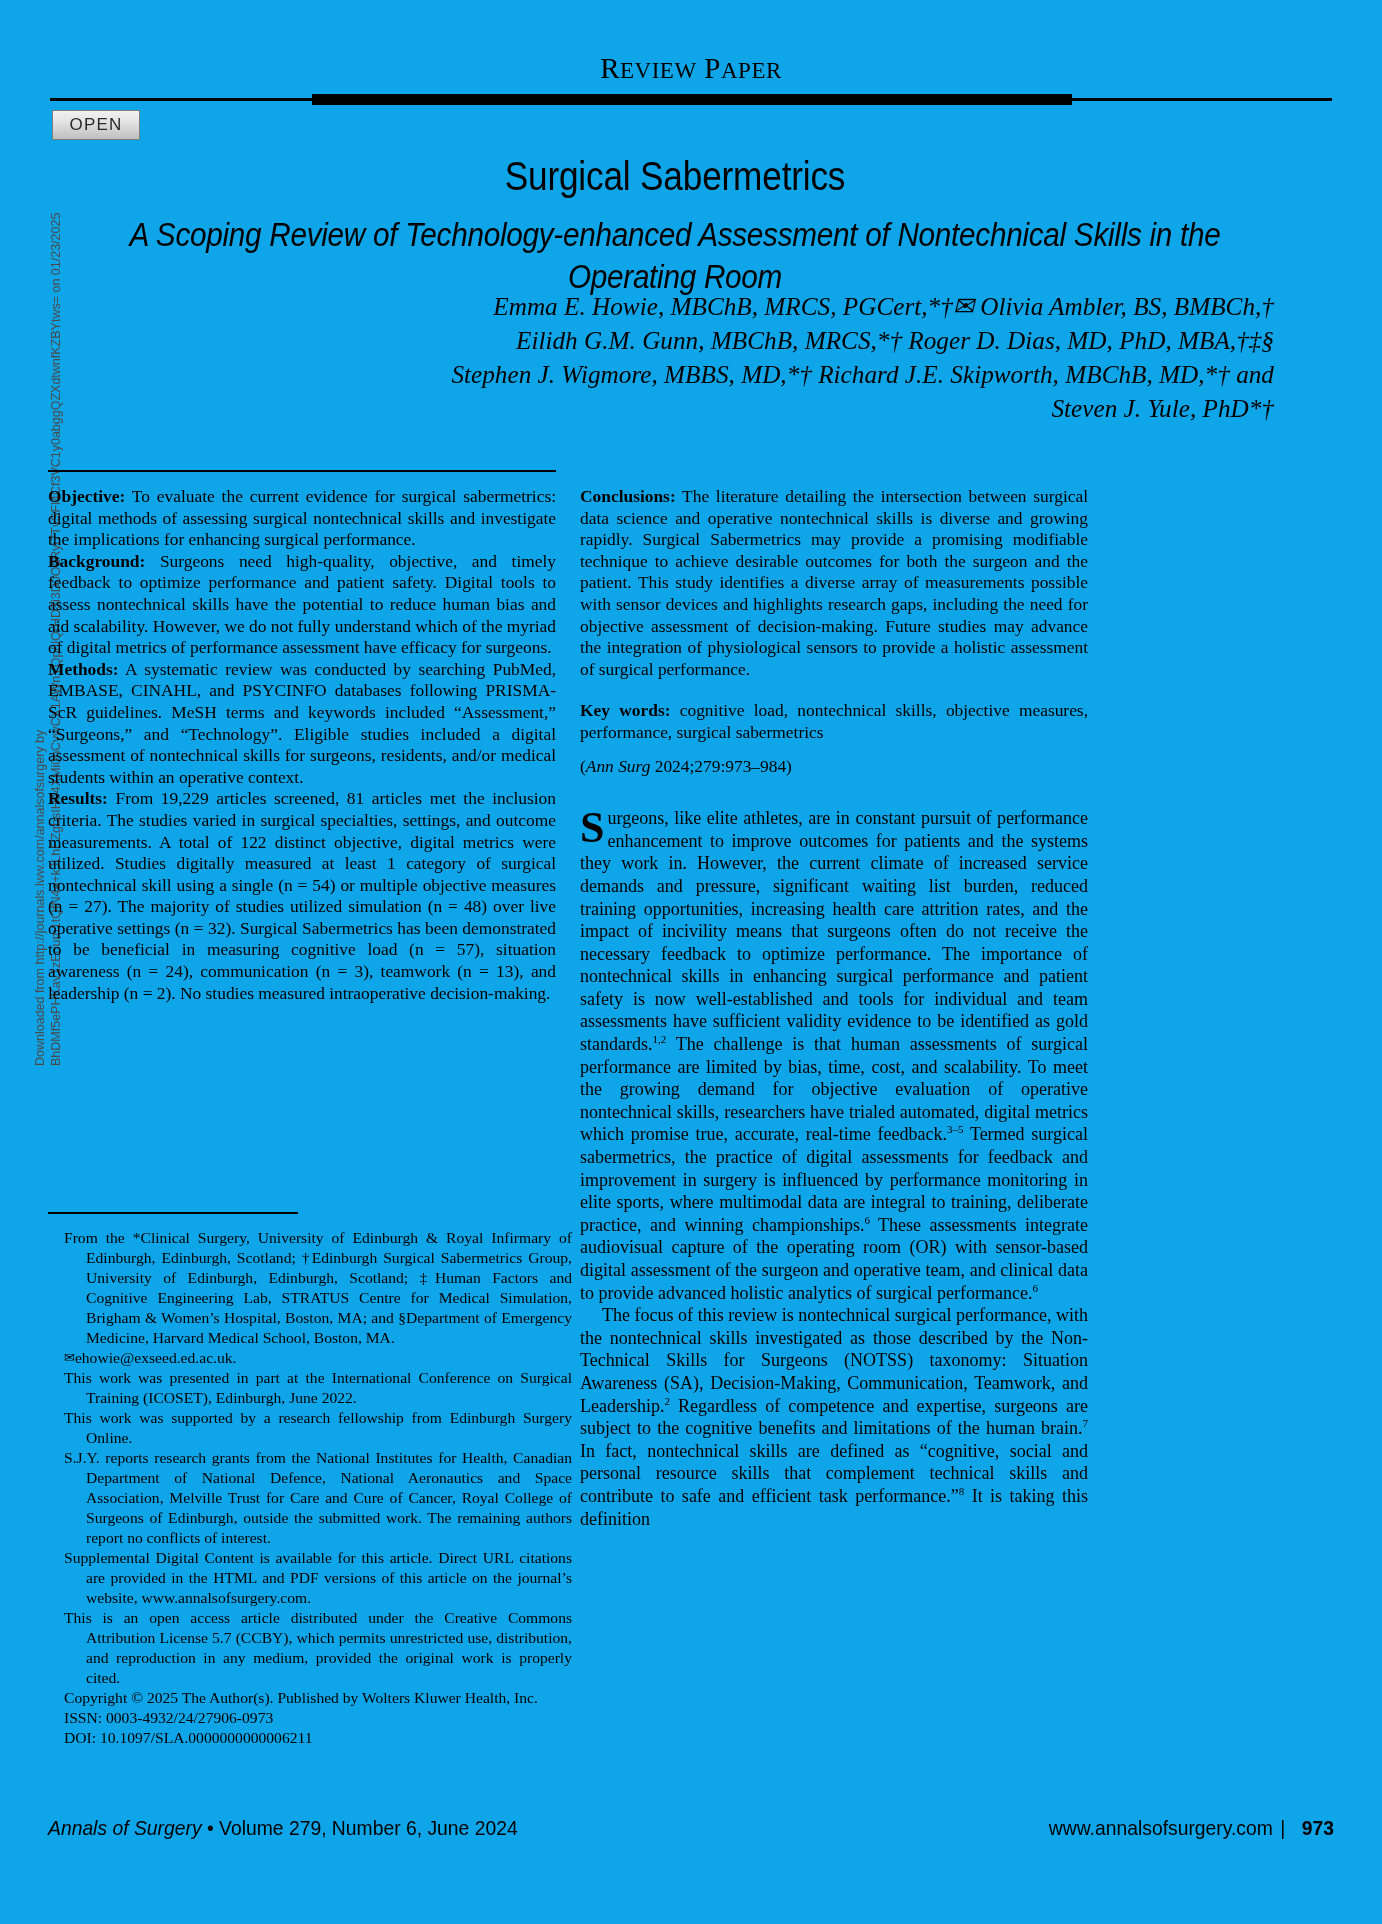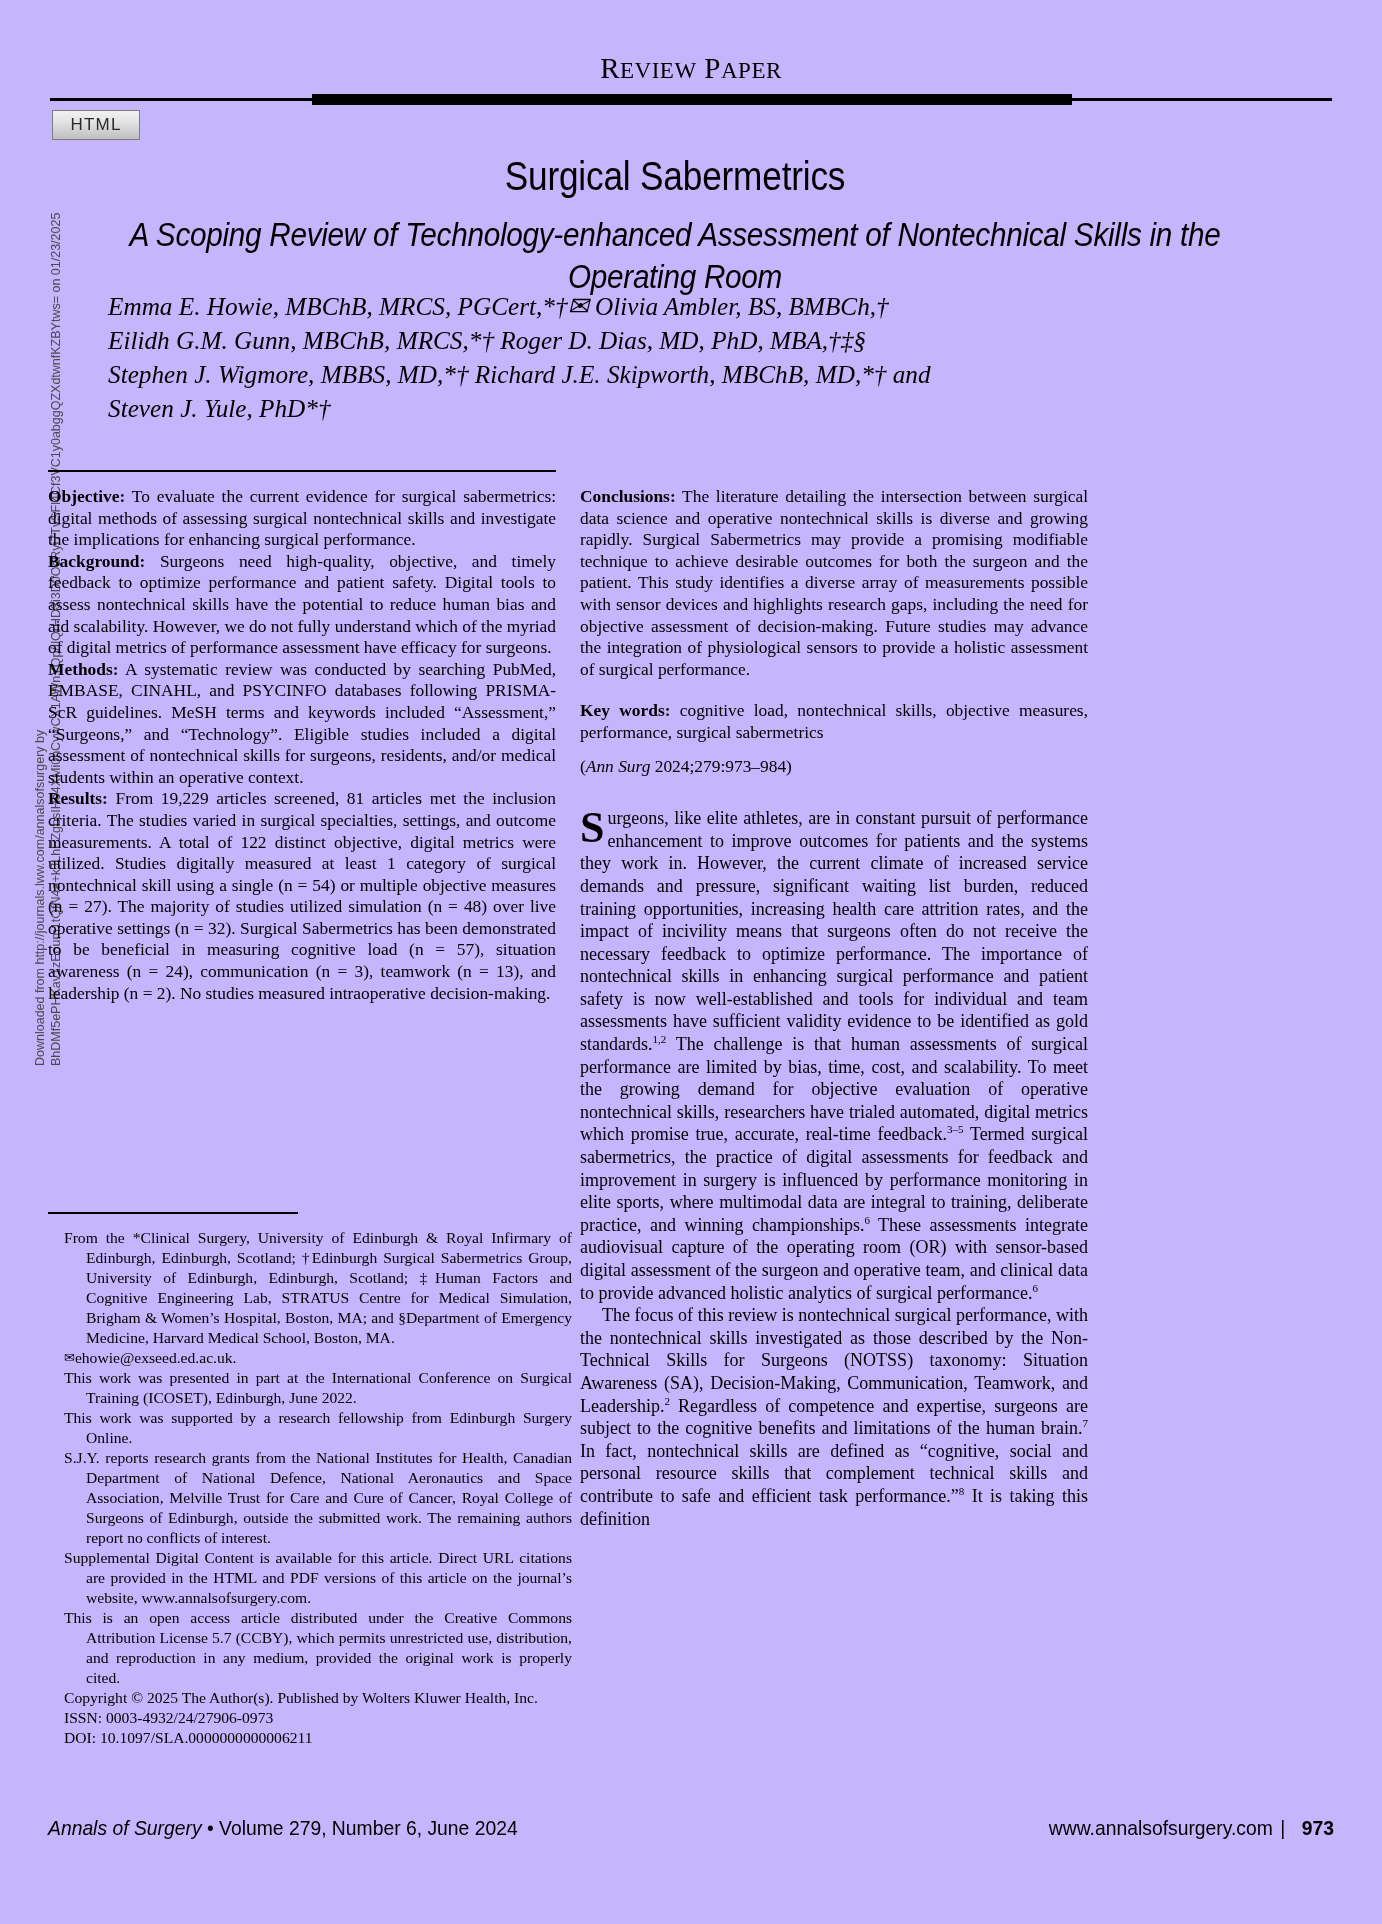--- a/index.html
+++ b/index.html
@@ -13,21 +13,21 @@
     color: #000000;
     position: relative;
     overflow: hidden;
   }
 
   .page {
     position: absolute;
     left: 0; top: 0;
     width: 1382px;
     height: 1924px;
-    background: #c4b5fd;
+    background: #0ea5e9;
   }
 
   
   .runhead {
     position: absolute;
     left: 0; top: 52px;
     width: 1382px;
     text-align: center;
     font-family: "Liberation Serif", serif;
     font-size: 29px;
@@ -113,21 +113,21 @@
     font-weight: 400;
     line-height: 42px;
     letter-spacing: -0.3px;
     transform: scaleX(0.9);
   }
 
   .authors {
     position: absolute;
     left: 90px; top: 290px;
     width: 1202px;
-    text-align: left;
+    text-align: right;
     font-family: "Liberation Serif", serif;
     font-style: italic;
     font-size: 26px;
     line-height: 34px;
   }
   .authors .ln { display: block; transform: scaleX(0.97); }
 
   
   .col-left {
     position: absolute;
@@ -250,21 +250,21 @@
   <div class="runhead">
     <span class="sc-big">R</span><span class="sc-small">EVIEW</span>
     <span class="sc-big">P</span><span class="sc-small">APER</span>
   </div>
 
   <div class="rule-wrap">
     <div class="rule-thin"></div>
     <div class="rule-thick"></div>
   </div>
 
-  <div class="open-badge">HTML</div>
+  <div class="open-badge">OPEN</div>
 
   <div class="watermark">Downloaded from http://journals.lww.com/annalsofsurgery by BhDMf5ePHKav1zEoum1tQfN4a+kJLhEZgbsIHo4XMi0hCywCX1AWnYQp/IlQrHD3i3D0OdRyi7TvSFl4Cf3VC1y0abggQZXdtwnfKZBYtws= on 01/23/2025</div>
 
   <div class="title-block">
     <div class="paper-title">Surgical Sabermetrics</div>
     <div class="paper-subtitle">A Scoping Review of Technology-enhanced Assessment of Nontechnical Skills in the Operating Room</div>
   </div>
 
   <div class="authors">
     <span class="ln">Emma E. Howie, MBChB, MRCS, PGCert,*†✉ Olivia Ambler, BS, BMBCh,†</span>

